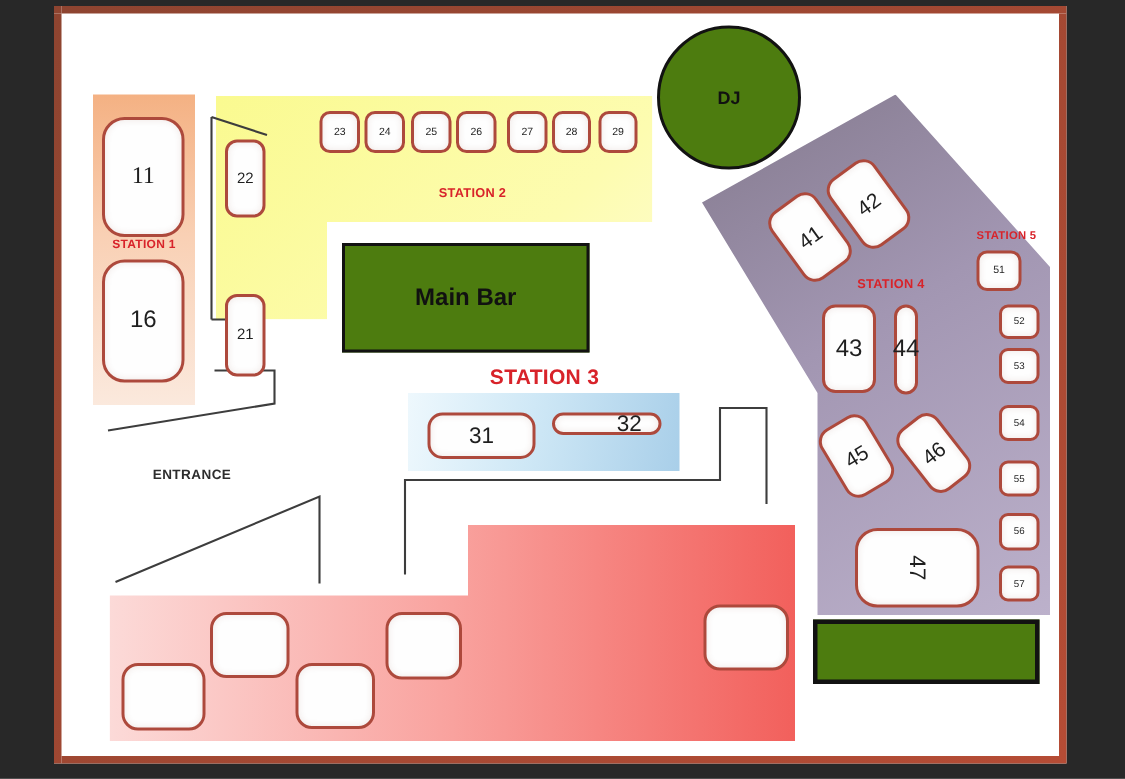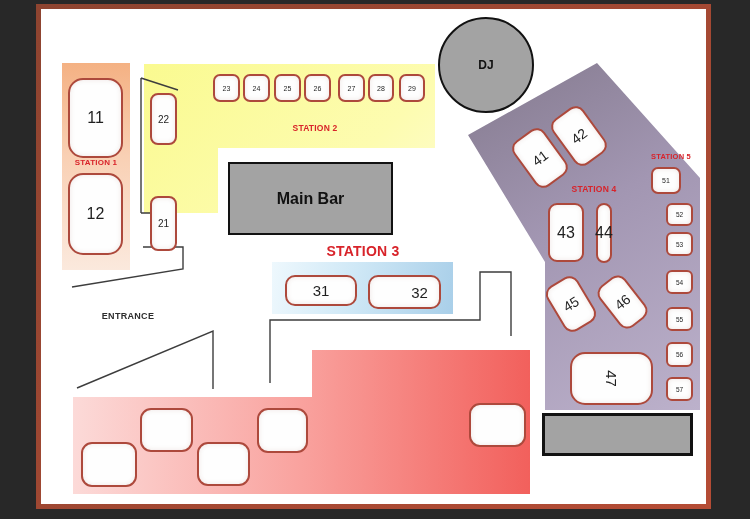--- a/index.html
+++ b/index.html
@@ -23,21 +23,21 @@
         background:linear-gradient(to right,#fcdad8 0%,#f9a29e 50%,#f2605c 100%);
         clip-path:polygon(0 47px,239px 47px,239px 0,457px 0,457px 144px,0 144px);}
   .table{position:absolute;box-sizing:border-box;background:#fefefe;border:2px solid #ad493c;
          border-radius:9px;display:flex;align-items:center;justify-content:center;
          color:#1f1f1f;box-shadow:inset 0 0 5px rgba(120,60,40,.12);}
   .big{border-radius:15px;font-size:16px;}
   .tiny{font-size:7px;border-radius:7px;}
   .mini{font-size:6.5px;border-radius:6px;}
   .slabel{position:absolute;color:#d8232a;font-weight:bold;white-space:nowrap;
           transform:translateX(-50%);letter-spacing:.2px;}
-  .fixture{position:absolute;box-sizing:border-box;background:#a3a3a3;border:2.5px solid #121212;
+  .fixture{position:absolute;box-sizing:border-box;background:#4d7c0f;border:2.5px solid #121212;
            display:flex;align-items:center;justify-content:center;color:#111;font-weight:bold;}
   #dj{left:438px;top:17px;width:96px;height:96px;border-radius:50%;font-size:12px;}
   #mainbar{left:228px;top:162px;width:165px;height:73px;font-size:16px;}
   #blackrect{left:542px;top:413px;width:151px;height:43px;border-width:3px;}
   #entrance{position:absolute;left:128px;top:311px;transform:translateX(-50%);
             color:#2d2d2d;font-weight:bold;font-size:9px;letter-spacing:.3px;}
   #walls{position:absolute;left:0;top:0;pointer-events:none;}
   .rot90{transform:rotate(90deg);}
   #t65wrap{flex-direction:column;line-height:1.15;}
   #t65wrap .st6{color:#d8232a;font-weight:bold;font-size:8px;margin-bottom:2px;}
@@ -67,35 +67,35 @@
   <div id="mainbar" class="fixture">Main Bar</div>
   <div id="blackrect" class="fixture"></div>
   <div id="entrance">ENTRANCE</div>
 
   <div class="slabel" style="left:96px;top:158px;font-size:8px;">STATION 1</div>
   <div class="slabel" style="left:291px;top:123px;font-size:8.5px;margin-left:24px;">STATION 2</div>
   <div class="slabel" style="left:363px;top:243px;font-size:14px;">STATION 3</div>
   <div class="slabel" style="left:594px;top:184px;font-size:8.5px;">STATION 4</div>
   <div class="slabel" style="left:671px;top:152px;font-size:7.5px;">STATION 5</div>
 
-  <div class="table big" style="left:68px;top:78px;width:55px;height:80px;">11</div>
-  <div class="table big" style="left:68px;top:173px;width:55px;height:82px;">12</div>
+  <div class="table big" style="left:68px;top:78px;width:55px;height:80px;font-family:Liberation Serif, serif;">11</div>
+  <div class="table big" style="left:68px;top:173px;width:55px;height:82px;">16</div>
 
   <div class="table" style="left:150px;top:93px;width:27px;height:52px;font-size:10px;border-radius:8px;">22</div>
   <div class="table" style="left:150px;top:153px;width:27px;height:55px;font-size:10px;border-radius:8px;margin-top:43px;">21</div>
   <div class="table tiny" style="left:213px;top:74px;width:27px;height:28px;">23</div>
   <div class="table tiny" style="left:243px;top:74px;width:27px;height:28px;">24</div>
   <div class="table tiny" style="left:274px;top:74px;width:27px;height:28px;">25</div>
   <div class="table tiny" style="left:304px;top:74px;width:27px;height:28px;">26</div>
   <div class="table tiny" style="left:338px;top:74px;width:27px;height:28px;">27</div>
   <div class="table tiny" style="left:368px;top:74px;width:26px;height:28px;">28</div>
   <div class="table tiny" style="left:399px;top:74px;width:26px;height:28px;">29</div>
 
   <div class="table" style="left:285px;top:275px;width:72px;height:31px;font-size:15px;border-radius:10px;">31</div>
-  <div class="table" style="left:368px;top:275px;width:73px;height:34px;font-size:15px;border-radius:10px;padding-left:30px;">32</div>
+  <div class="table" style="left:368px;top:275px;width:73px;height:15px;font-size:15px;border-radius:10px;padding-left:30px;">32</div>
 
   <div class="table" style="left:521px;top:130px;width:38px;height:56px;font-size:14px;border-radius:10px;transform:rotate(-36deg);">41</div>
   <div class="table" style="left:560px;top:108px;width:38px;height:56px;font-size:14px;border-radius:10px;transform:rotate(-36deg);">42</div>
   <div class="table" style="left:548px;top:203px;width:36px;height:59px;font-size:16px;text-align:right;">43</div>
   <div class="table" style="left:596px;top:203px;width:16px;height:60px;font-size:16px;">44</div>
   <div class="table" style="left:553px;top:278px;width:36px;height:52px;font-size:14px;border-radius:10px;transform:rotate(-31deg);">45</div>
   <div class="table" style="left:606px;top:276px;width:33px;height:52px;font-size:14px;border-radius:10px;transform:rotate(-38deg);">46</div>
   <div class="table big" style="left:570px;top:352px;width:83px;height:53px;font-size:15px;">
     <span class="rot90">47</span>
   </div>

